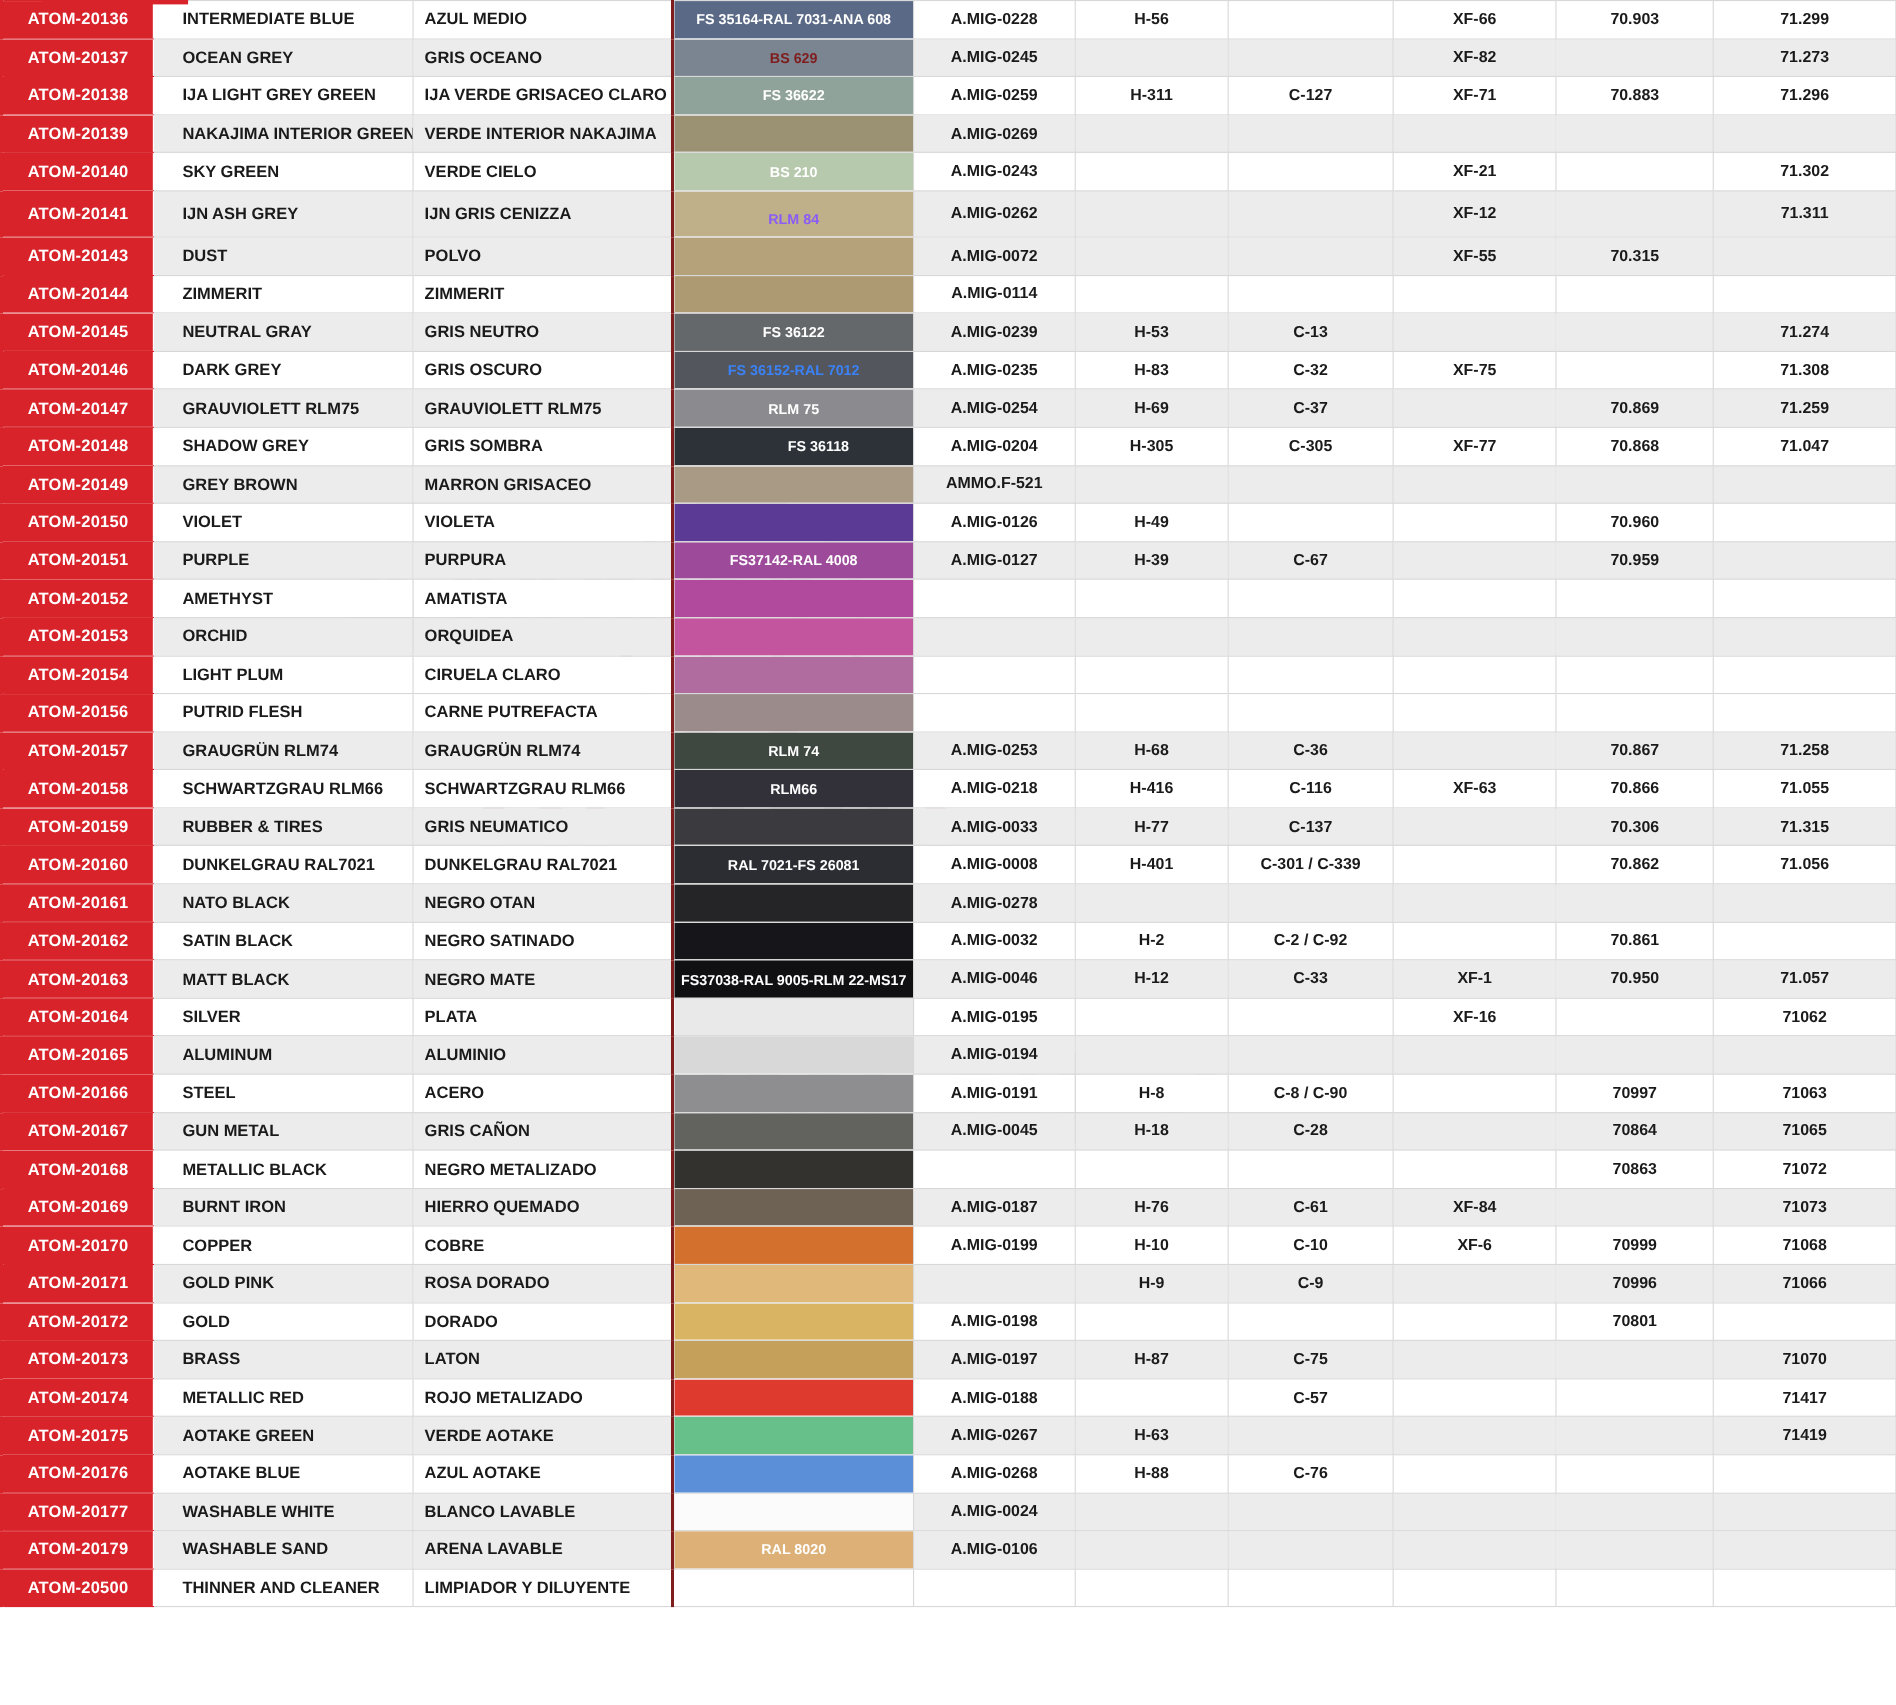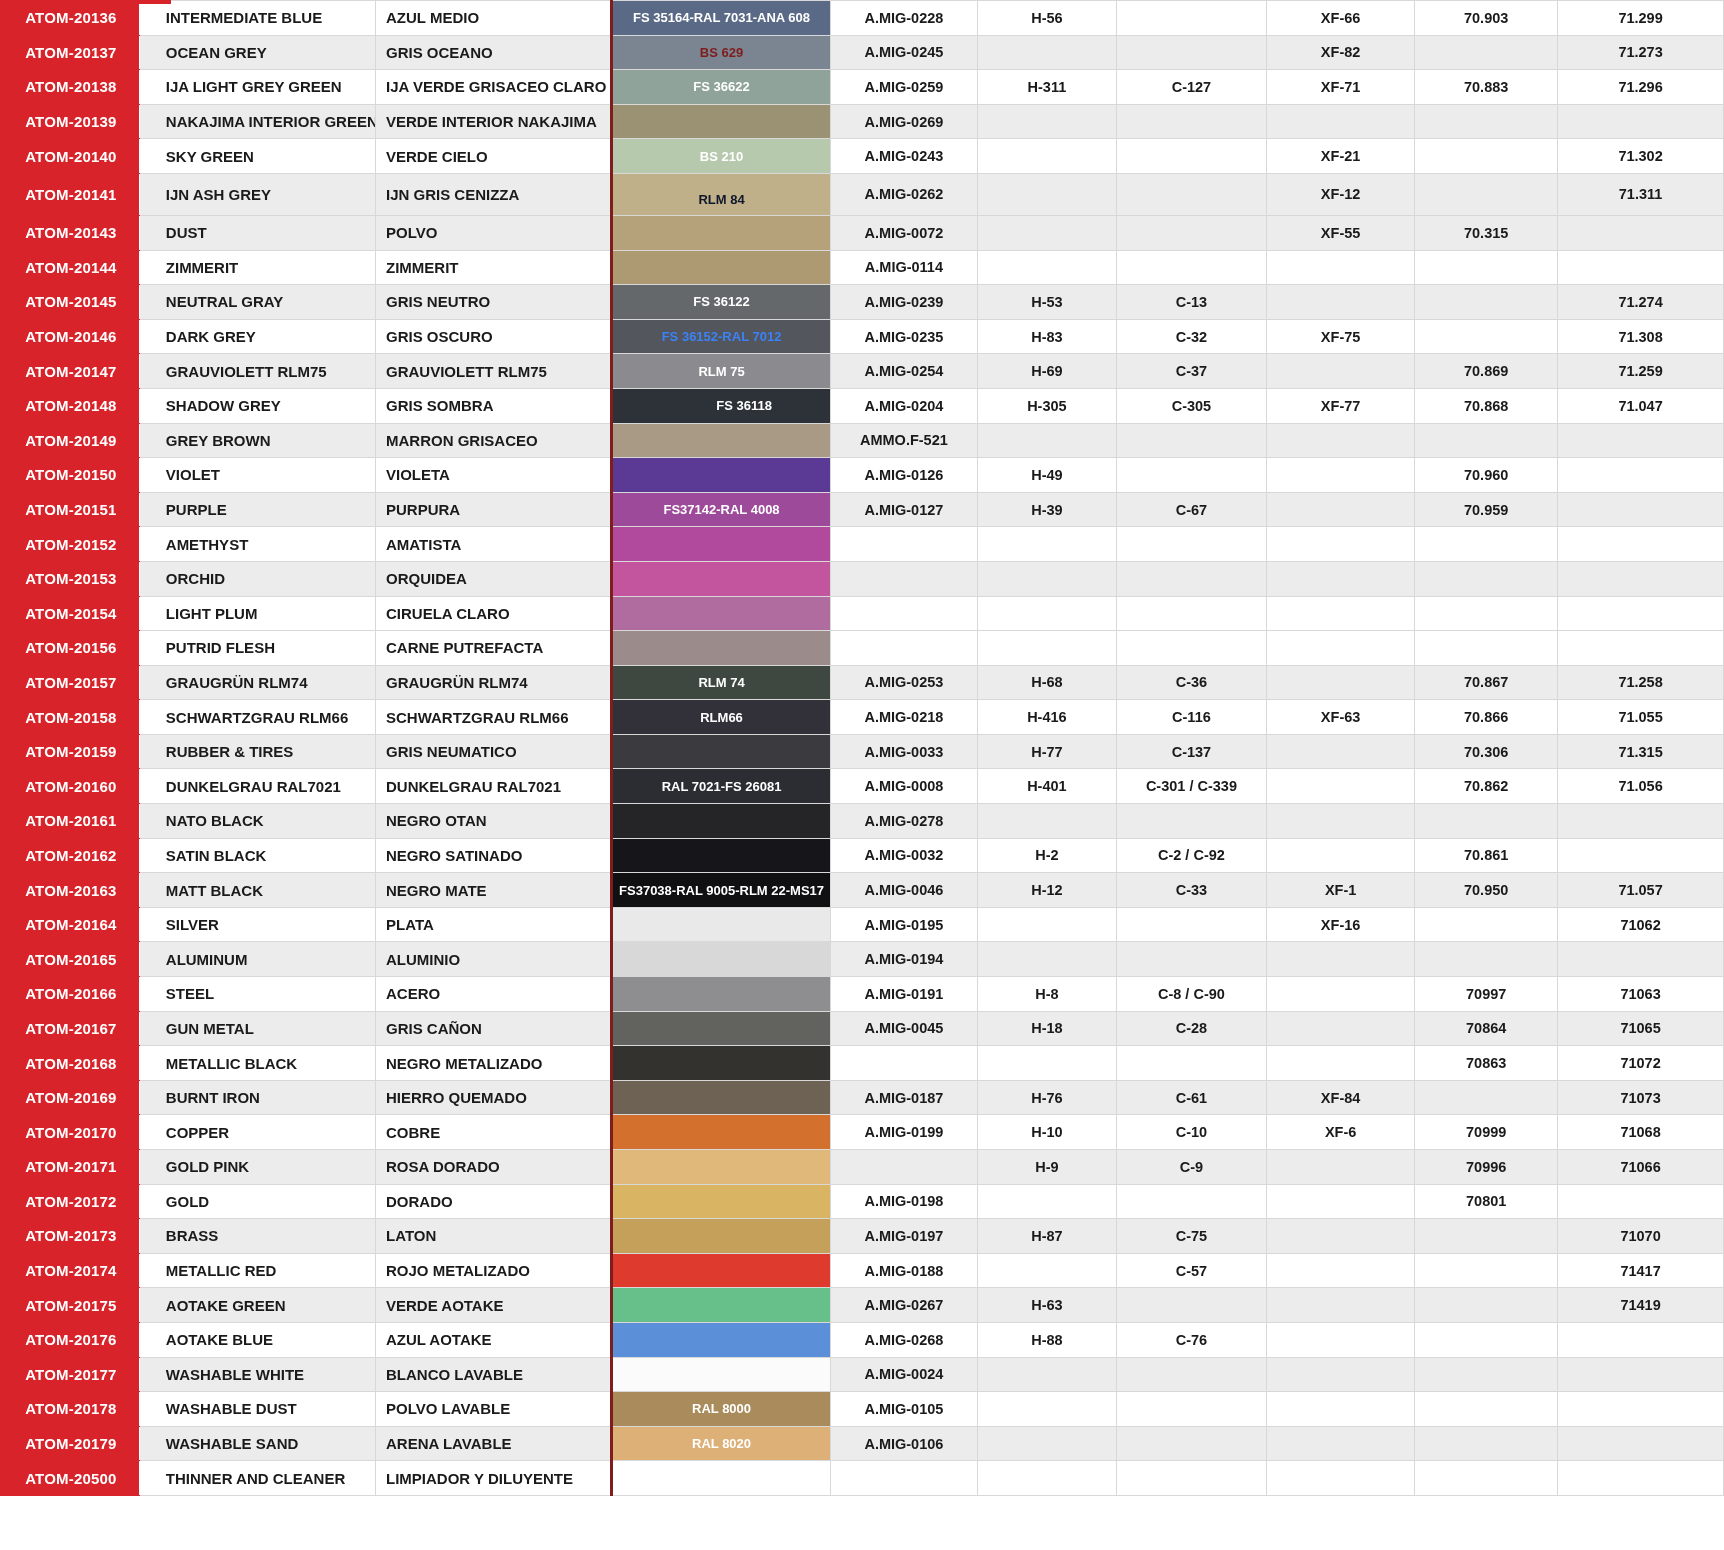--- a/index.html
+++ b/index.html
@@ -226,21 +226,21 @@
         <td class="ref">XF-21</td>
         <td class="ref"></td>
         <td class="ref">71.302</td>
       </tr>
       <tr class="even">
         <td class="code">ATOM-20141</td>
         <td class="name-en">IJN ASH GREY</td>
         <td class="name-es">IJN GRIS CENIZZA</td>
         <td class="swatch">
           <span class="sw-fill" style="background: rgb(192, 176, 138);"></span>
-          <span class="sw-label" style="color: #0f172a; margin-top: 10px;">RLM 84</span>
+          <span class="sw-label" style="color: #8b5cf6; margin-top: 10px;">RLM 84</span>
         </td>
         <td class="ref">A.MIG-0262</td>
         <td class="ref"></td>
         <td class="ref"></td>
         <td class="ref">XF-12</td>
         <td class="ref"></td>
         <td class="ref">71.311</td>
       </tr>
       <tr class="even">
         <td class="code">ATOM-20143</td>
@@ -745,35 +745,20 @@
           <span class="sw-fill" style="background: rgb(251, 251, 251);"></span>
           <span class="sw-label" style="color: rgb(51, 51, 51);"></span>
         </td>
         <td class="ref">A.MIG-0024</td>
         <td class="ref"></td>
         <td class="ref"></td>
         <td class="ref"></td>
         <td class="ref"></td>
         <td class="ref"></td>
       </tr>
-      <tr class="odd">
-        <td class="code">ATOM-20178</td>
-        <td class="name-en">WASHABLE DUST</td>
-        <td class="name-es">POLVO LAVABLE</td>
-        <td class="swatch">
-          <span class="sw-fill" style="background: rgb(169, 139, 92);"></span>
-          <span class="sw-label" style="color: rgb(255, 255, 255);">RAL 8000</span>
-        </td>
-        <td class="ref">A.MIG-0105</td>
-        <td class="ref"></td>
-        <td class="ref"></td>
-        <td class="ref"></td>
-        <td class="ref"></td>
-        <td class="ref"></td>
-      </tr>
       <tr class="even">
         <td class="code">ATOM-20179</td>
         <td class="name-en">WASHABLE SAND</td>
         <td class="name-es">ARENA LAVABLE</td>
         <td class="swatch">
           <span class="sw-fill" style="background: rgb(220, 176, 119);"></span>
           <span class="sw-label" style="color: rgb(255, 255, 255);">RAL 8020</span>
         </td>
         <td class="ref">A.MIG-0106</td>
         <td class="ref"></td>

